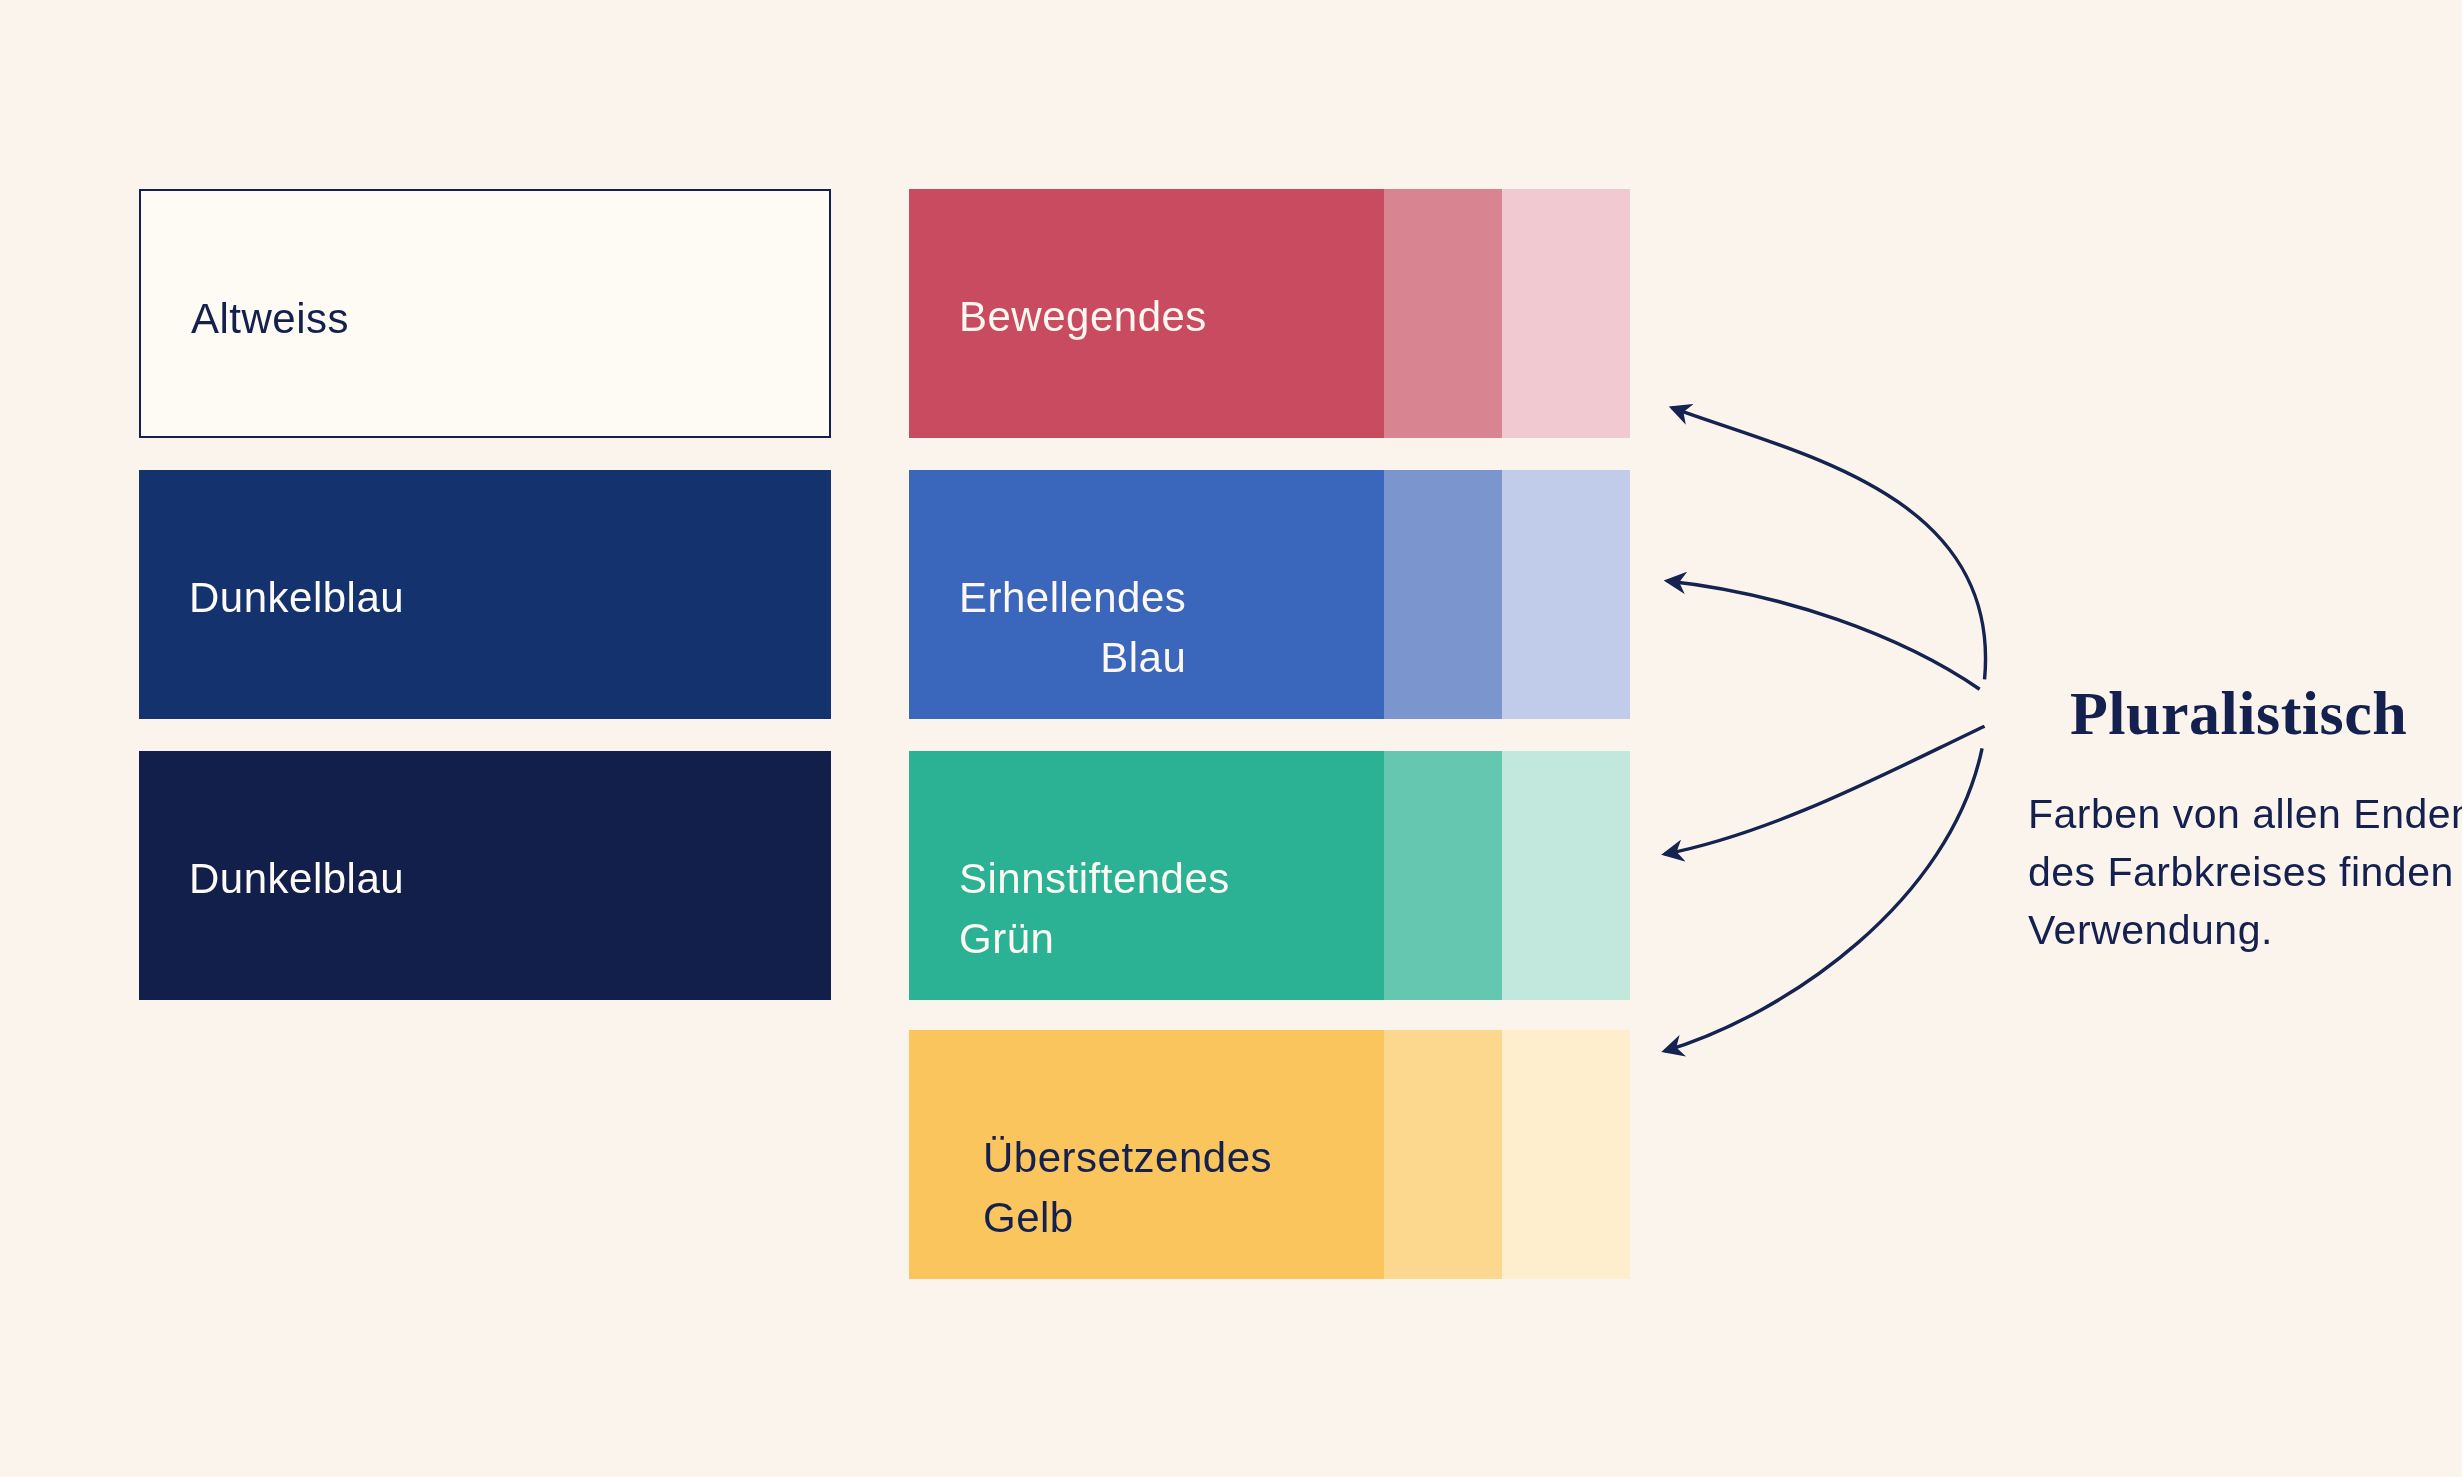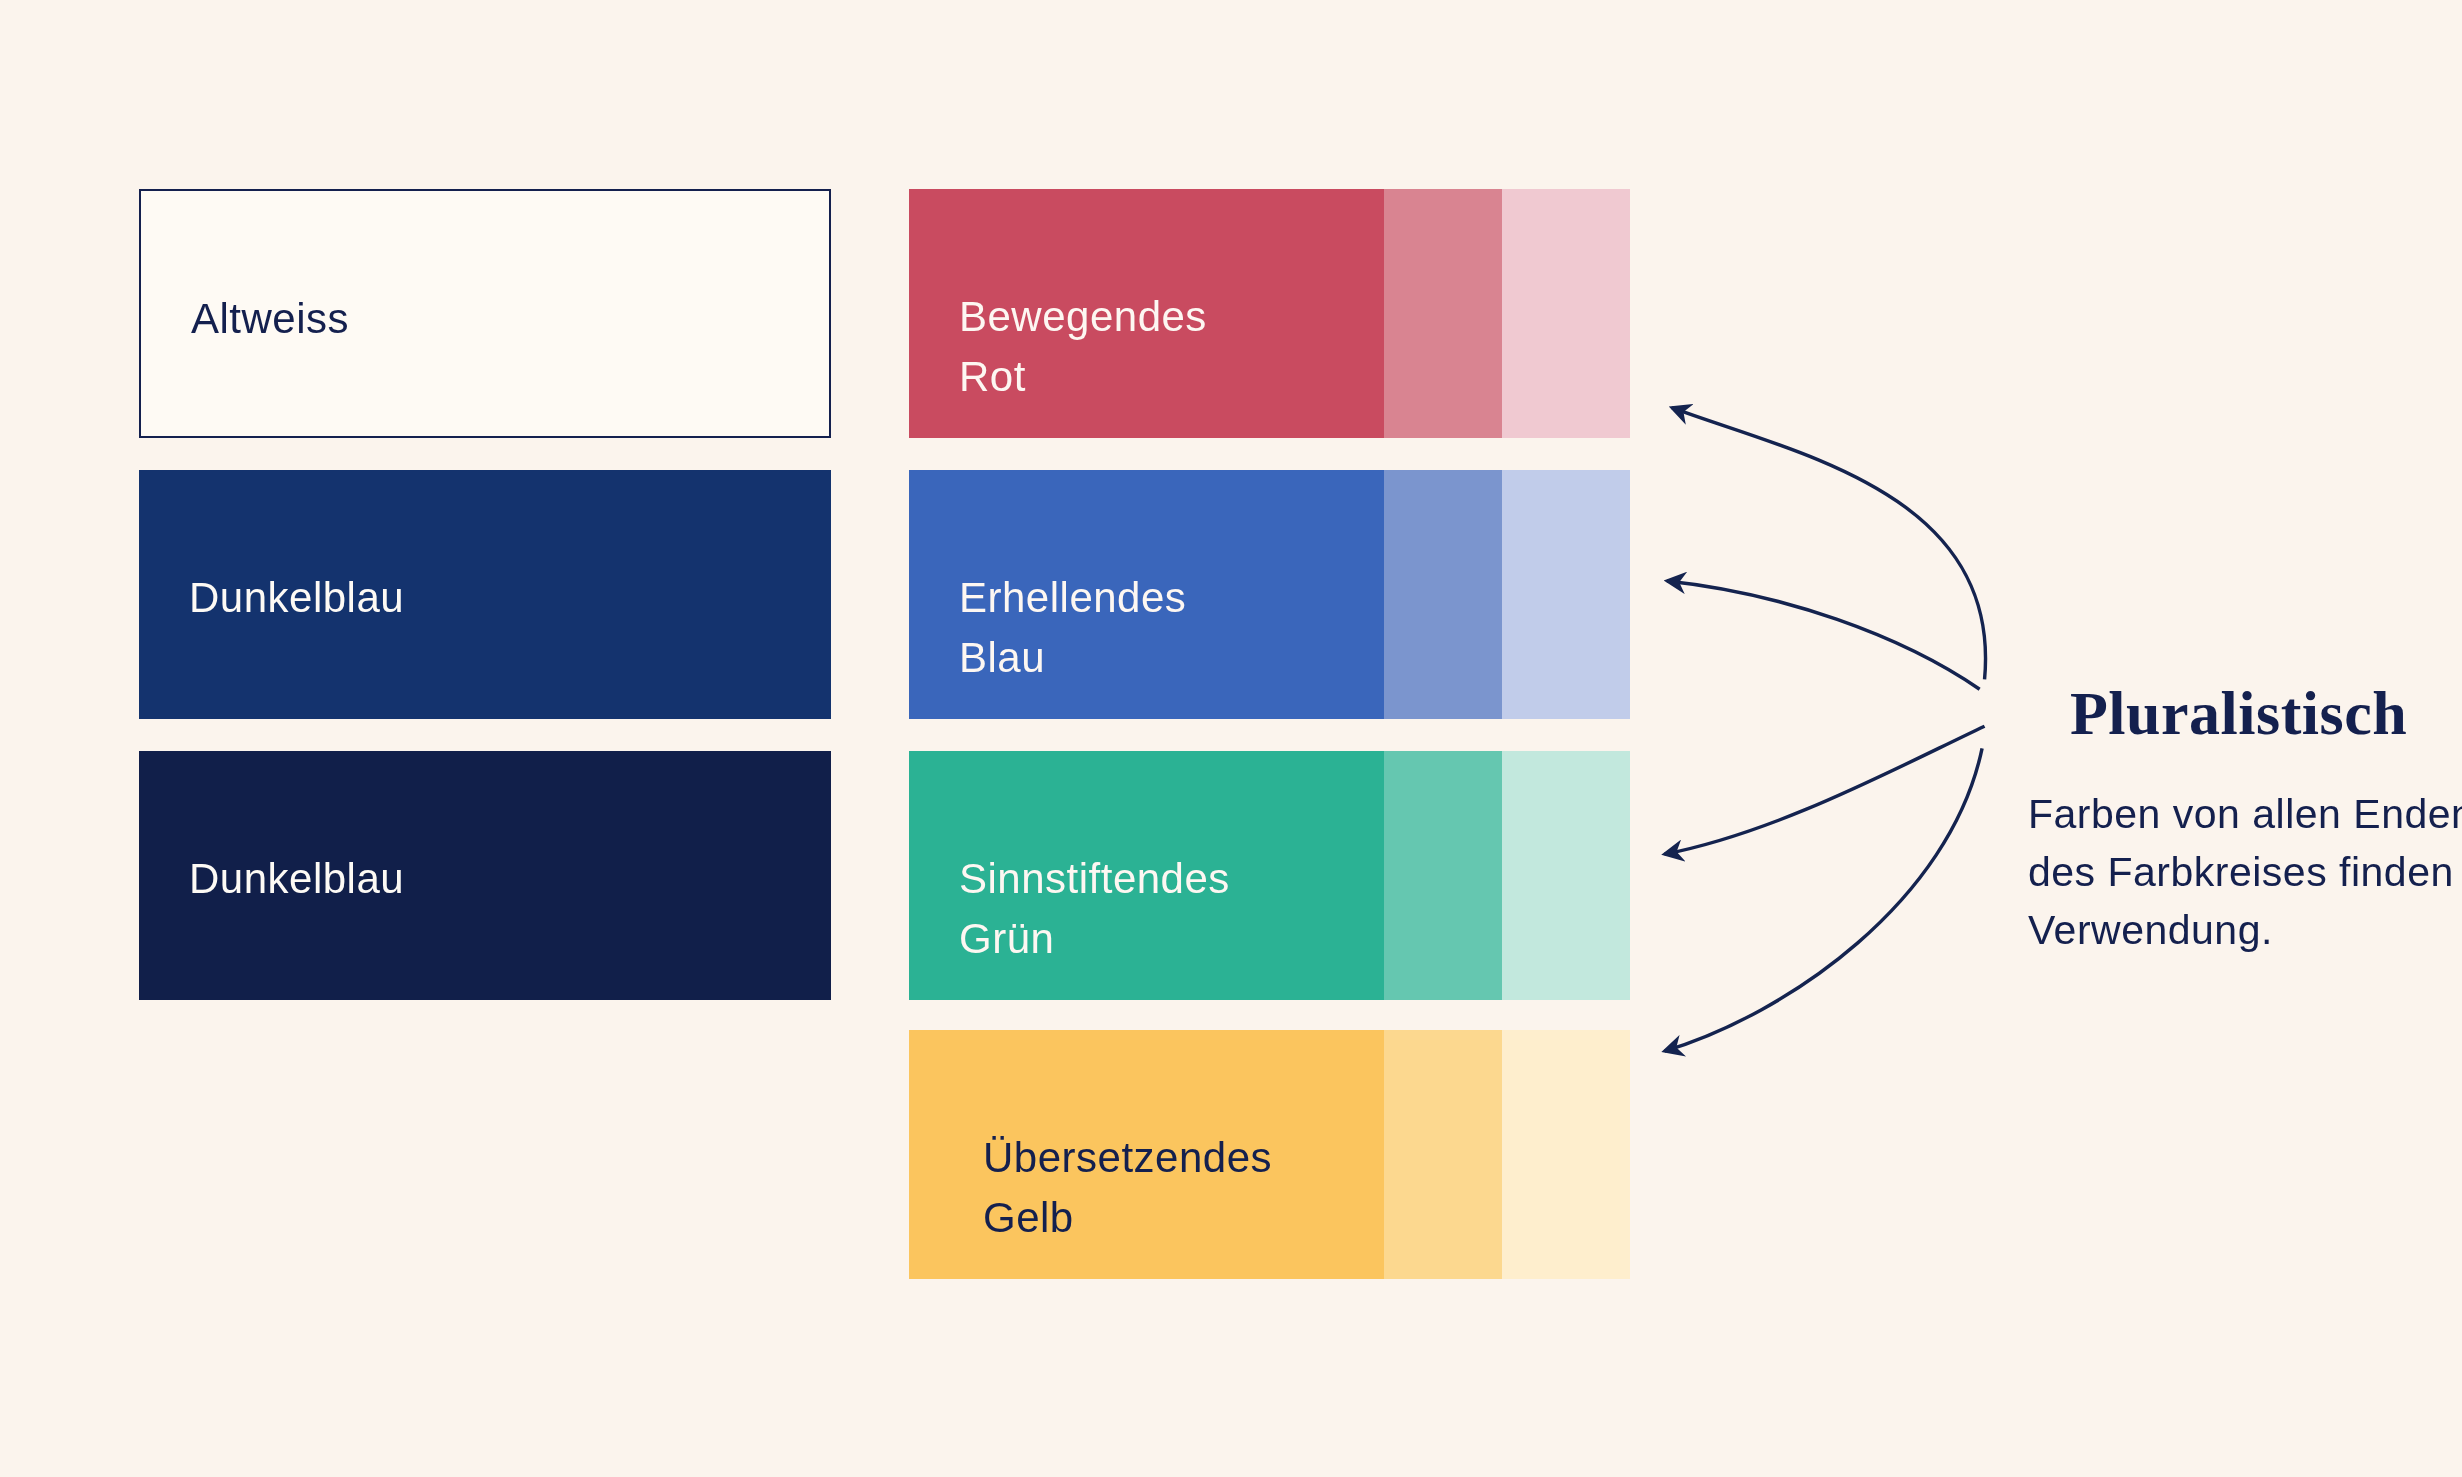--- a/index.html
+++ b/index.html
@@ -90,29 +90,28 @@
   <div class="swatch" style="top: 751px; background: rgb(17, 31, 74); color: rgb(253, 250, 245);">
     <span>Dunkelblau</span>
   </div>
 
   <div class="bar" style="top:189px">
     <div class="shade-main" style="background: rgb(201, 75, 96);"></div>
     <div class="shade-mid" style="background: rgb(217, 132, 145);"></div>
     <div class="shade-light" style="background: rgb(240, 201, 209);"></div>
     <div class="bar-label" style="color: rgb(253, 247, 242);">
       <span>Bewegendes</span>
-      <span>Rot</span>
     </div>
   </div>
 
   <div class="bar" style="top:470px">
     <div class="shade-main" style="background: rgb(58, 102, 187);"></div>
     <div class="shade-mid" style="background: rgb(123, 149, 206);"></div>
     <div class="shade-light" style="background: rgb(193, 204, 234);"></div>
-    <div class="bar-label" style="color: rgb(253, 247, 242);">
+    <div class="bar-label" style="color: rgb(253, 247, 242); text-align: right;">
       <span>Erhellendes</span>
       <span>Blau</span>
     </div>
   </div>
 
   <div class="bar" style="top:751px">
     <div class="shade-main" style="background: rgb(43, 178, 148);"></div>
     <div class="shade-mid" style="background: rgb(101, 199, 176);"></div>
     <div class="shade-light" style="background: rgb(194, 232, 221);"></div>
     <div class="bar-label" style="color: rgb(253, 247, 242);">

